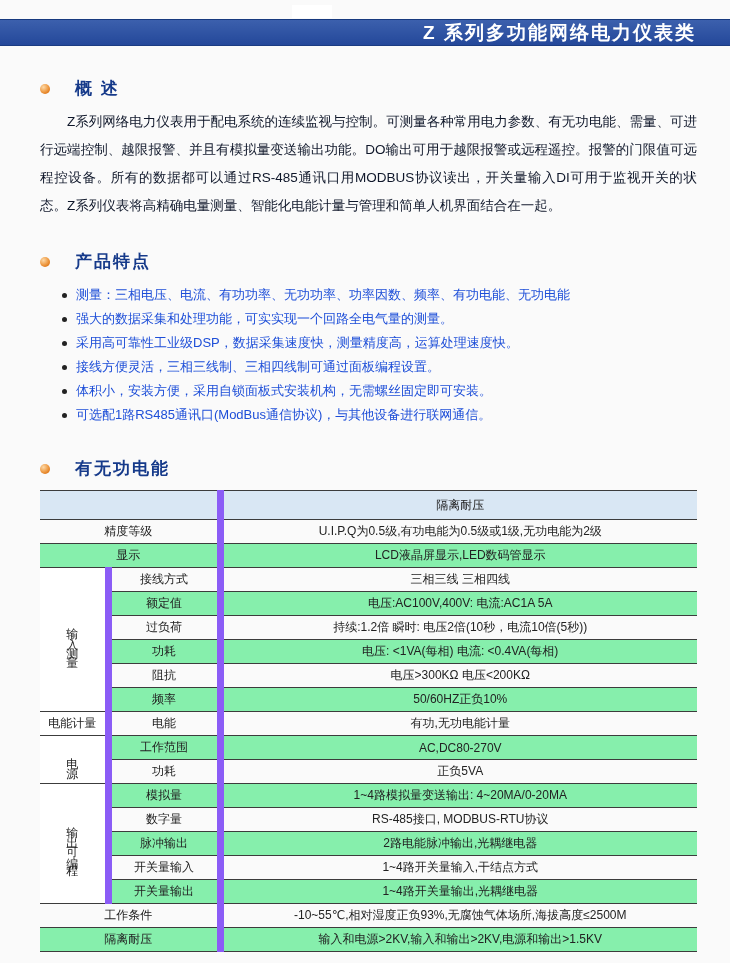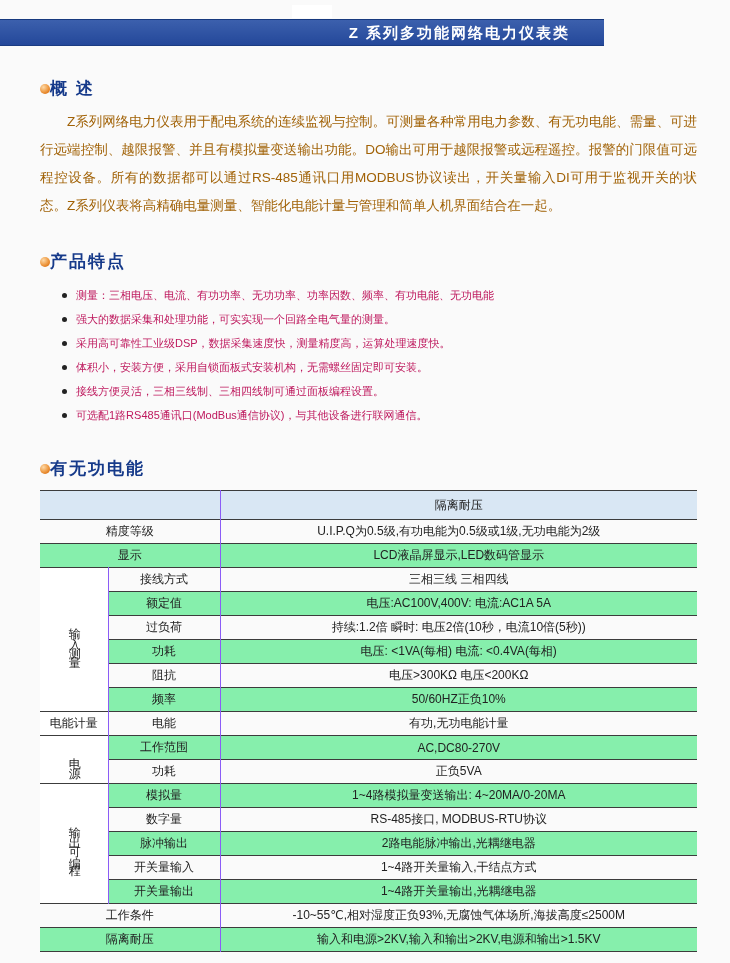--- a/index.html
+++ b/index.html
@@ -6,63 +6,63 @@
   body{
     width:730px;height:963px;
     background:#fafafa;
     font-family:"Liberation Sans","DejaVu Sans",sans-serif;
     color:#1f1f1f;
     position:relative;
     overflow:hidden;
   }
   
   .title-bar{
-    position:absolute;top:19px;left:0;width:604px;height:27px;
+    position:absolute;top:19px;left:0;width:730px;height:27px;
     background:linear-gradient(#3c60ad,#24489a);
     border-top:1px solid #17397e;
     border-bottom:1px solid #1b3c82;
     box-sizing:border-box;
-    color:#ffffff;font-weight:bold;font-size:15px;letter-spacing:2px;
+    color:#ffffff;font-weight:bold;font-size:19px;letter-spacing:2px;
     text-align:right;line-height:25px;padding-right:34px;
   }
   .scan-artifact{
     position:absolute;top:5px;left:292px;width:40px;height:13px;
     background:#ffffff;
   }
   .main{
     position:absolute;top:46px;left:40px;width:657px;
   }
   
   .sec-head{
-    display:flex;align-items:center;gap:0;
+    display:flex;align-items:center;gap:25px;
     margin-top:30px;
   }
   .sec-head .dot{
     width:10px;height:10px;border-radius:50%;
     background:radial-gradient(circle at 35% 32%, #fcd9a8 0%, #f0a14e 45%, #e07a1b 75%, #c96708 100%);
     flex:0 0 auto;
   }
   .sec-head .txt{
     color:#163a8a;font-size:17px;font-weight:bold;letter-spacing:2px;
   }
   .sec-head.first{margin-top:31px;}
   
   .overview-p{
     margin:8px 0 0 0;
     font-size:13.5px;line-height:28px;
     text-indent:2em;text-align:justify;
-    color:#a16207;
+    color:#0f172a;
   }
   
   .feat-list{
     margin:10px 0 0 22px;padding:0;list-style:none;
   }
   .feat-list li{
     position:relative;padding-left:14px;
-    font-size:11px;line-height:24px;color:#be185d;
+    font-size:13px;line-height:24px;color:#1d4ed8;
   }
   .feat-list li::before{
     content:"";position:absolute;left:0;top:9.5px;
     width:5px;height:5px;border-radius:50%;background:#222222;
   }
   
   table.spec{
     margin-top:10px;width:657px;
     border-collapse:collapse;table-layout:fixed;
     font-size:12px;color:#222222;
@@ -73,21 +73,21 @@
     height:21px;padding:1px 4px;
     text-align:center;vertical-align:middle;
     overflow:hidden;white-space:nowrap;
   }
   table.spec tr.hrow td{
     height:26px;background:#d9e7f4;
   }
   table.spec tr.alt td{background:#86efac;}
   table.spec td.gcell,
   table.spec tr.alt td.gcell{background:#ffffff;}
-  table.spec td.rline{border-right:1px solid #8b5cf6;font-family:Liberation Mono, monospace;}
+  table.spec td.rline{border-right:7px solid #8b5cf6;}
   .vtext{
     display:inline-block;
     writing-mode:vertical-rl;text-orientation:upright;
     letter-spacing:10px;line-height:1;font-size:12px;
   }
 </style>
 </head>
 <body>
 
 <div class="scan-artifact"></div>
@@ -105,22 +105,22 @@
   <p class="overview-p">Z系列网络电力仪表用于配电系统的连续监视与控制。可测量各种常用电力参数、有无功电能、需量、可进行远端控制、越限报警、并且有模拟量变送输出功能。DO输出可用于越限报警或远程遥控。报警的门限值可远程控设备。所有的数据都可以通过RS-485通讯口用MODBUS协议读出，开关量输入DI可用于监视开关的状态。Z系列仪表将高精确电量测量、智能化电能计量与管理和简单人机界面结合在一起。</p>
 
   <div class="sec-head">
     <span class="dot"></span>
     <span class="txt">产品特点</span>
   </div>
   <ul class="feat-list">
     <li>测量：三相电压、电流、有功功率、无功功率、功率因数、频率、有功电能、无功电能</li>
     <li>强大的数据采集和处理功能，可实实现一个回路全电气量的测量。</li>
     <li>采用高可靠性工业级DSP，数据采集速度快，测量精度高，运算处理速度快。</li>
+    <li>接线方便灵活，三相三线制、三相四线制可通过面板编程设置。</li>
     <li>体积小，安装方便，采用自锁面板式安装机构，无需螺丝固定即可安装。</li>
-    <li>接线方便灵活，三相三线制、三相四线制可通过面板编程设置。</li>
     <li>可选配1路RS485通讯口(ModBus通信协议)，与其他设备进行联网通信。</li>
   </ul>
 
   <div class="sec-head">
     <span class="dot"></span>
     <span class="txt">有无功电能</span>
   </div>
 
   <table class="spec">
     <colgroup>

